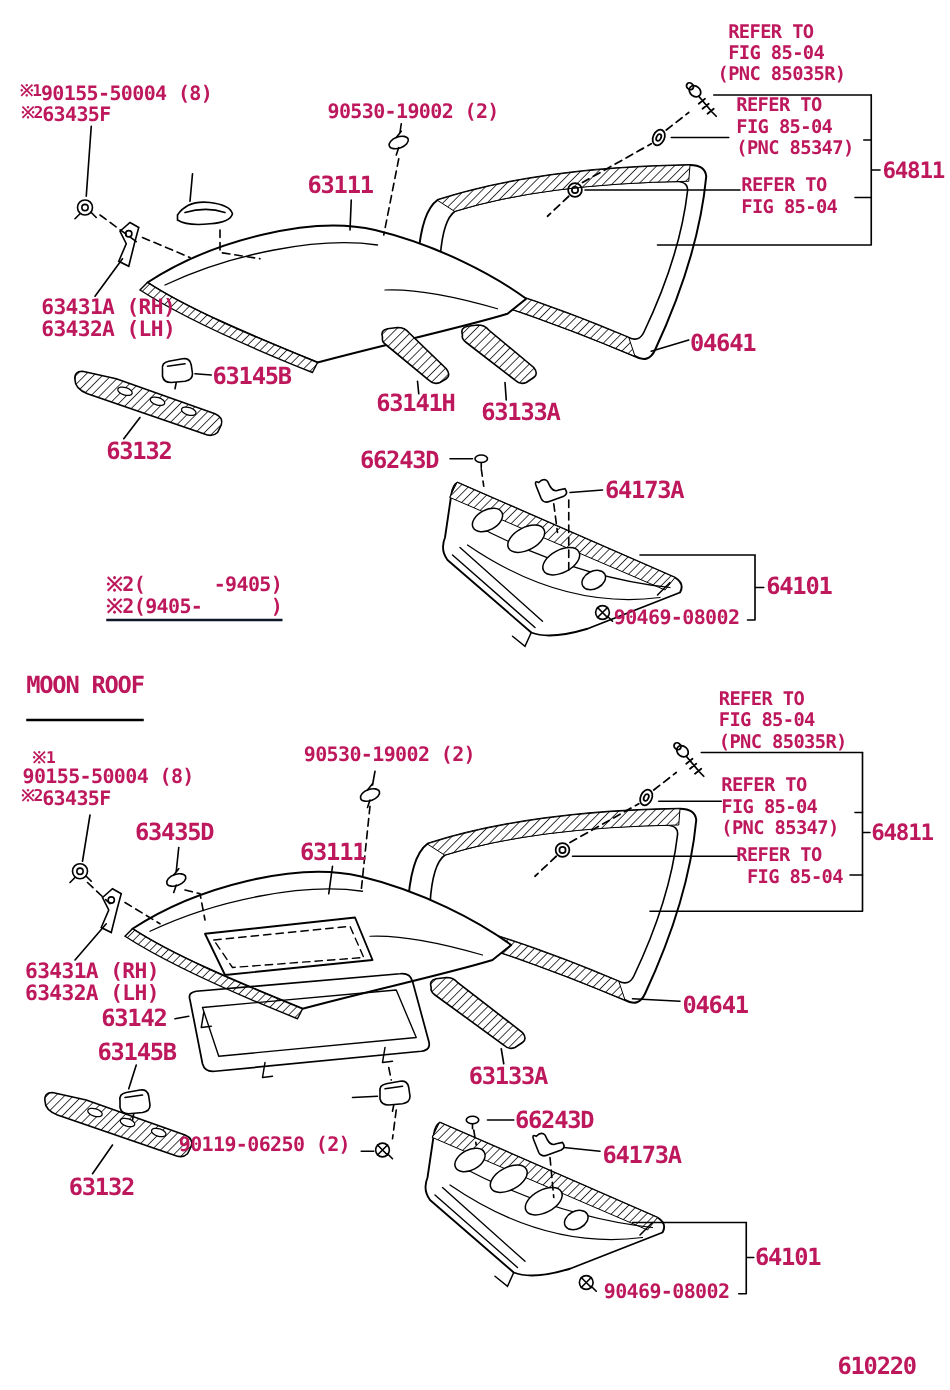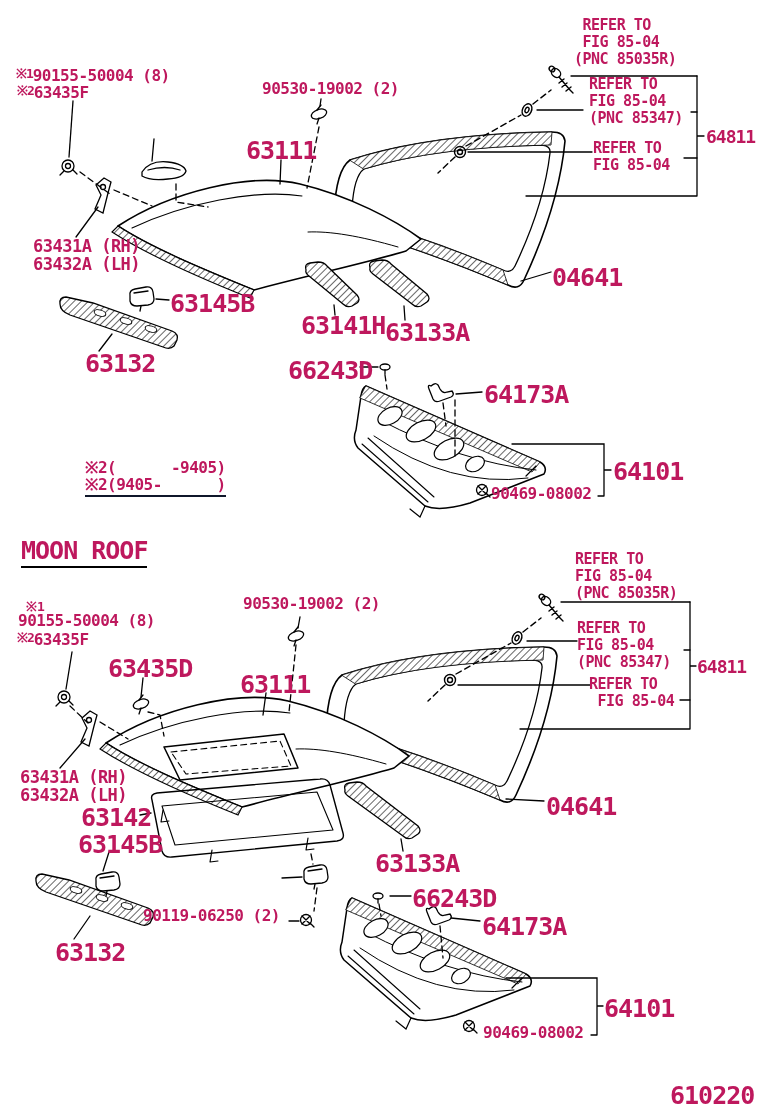--- a/index.html
+++ b/index.html
@@ -1,27 +1,27 @@
 <!DOCTYPE html>
 <html><head>
 <meta charset="utf-8">
 <style>
   html,body{margin:0;padding:0;background:#e8e8e8;}
   .page{position:relative;width:760px;height:1112px;background:#ffffff;overflow:hidden;
         font-family:"DejaVu Sans Mono",monospace;color:#000;}
   svg.art{position:absolute;left:0;top:0;}
   .lbl{position:absolute;font-weight:bold;white-space:pre;line-height:1.06;color:#be185d;}
-  .sz19{font-size:25px;letter-spacing:-1px;}
+  .sz19{font-size:19px;letter-spacing:-1px;}
   .sz18{font-size:18px;letter-spacing:-1px;text-align:center;}
   .sz17{font-size:17px;letter-spacing:-0.5px;}
   .sz16{font-size:16px;letter-spacing:-0.5px;}
   .sz15{font-size:15px;letter-spacing:-0.5px;line-height:1.12;}
   .sz13{font-size:13px;}
   .mark{font-size:13px;vertical-align:3px;letter-spacing:-1px;}
-  .ul{border-bottom:2px solid #000;padding-bottom:1px;}
+  .ul{border-bottom:2px solid #000;padding-bottom:17px;}
   .ul2{display:inline-block;border-bottom:2px solid #0f172a;padding-bottom:1px;}
 </style>
 </head>
 <body>
 
 <div class="page">
 
 <svg class="art" width="760" height="1112" viewBox="0 0 760 1112">
   <defs>
     <pattern id="hatch" patternUnits="userSpaceOnUse" width="5" height="5" patternTransform="rotate(45)">

